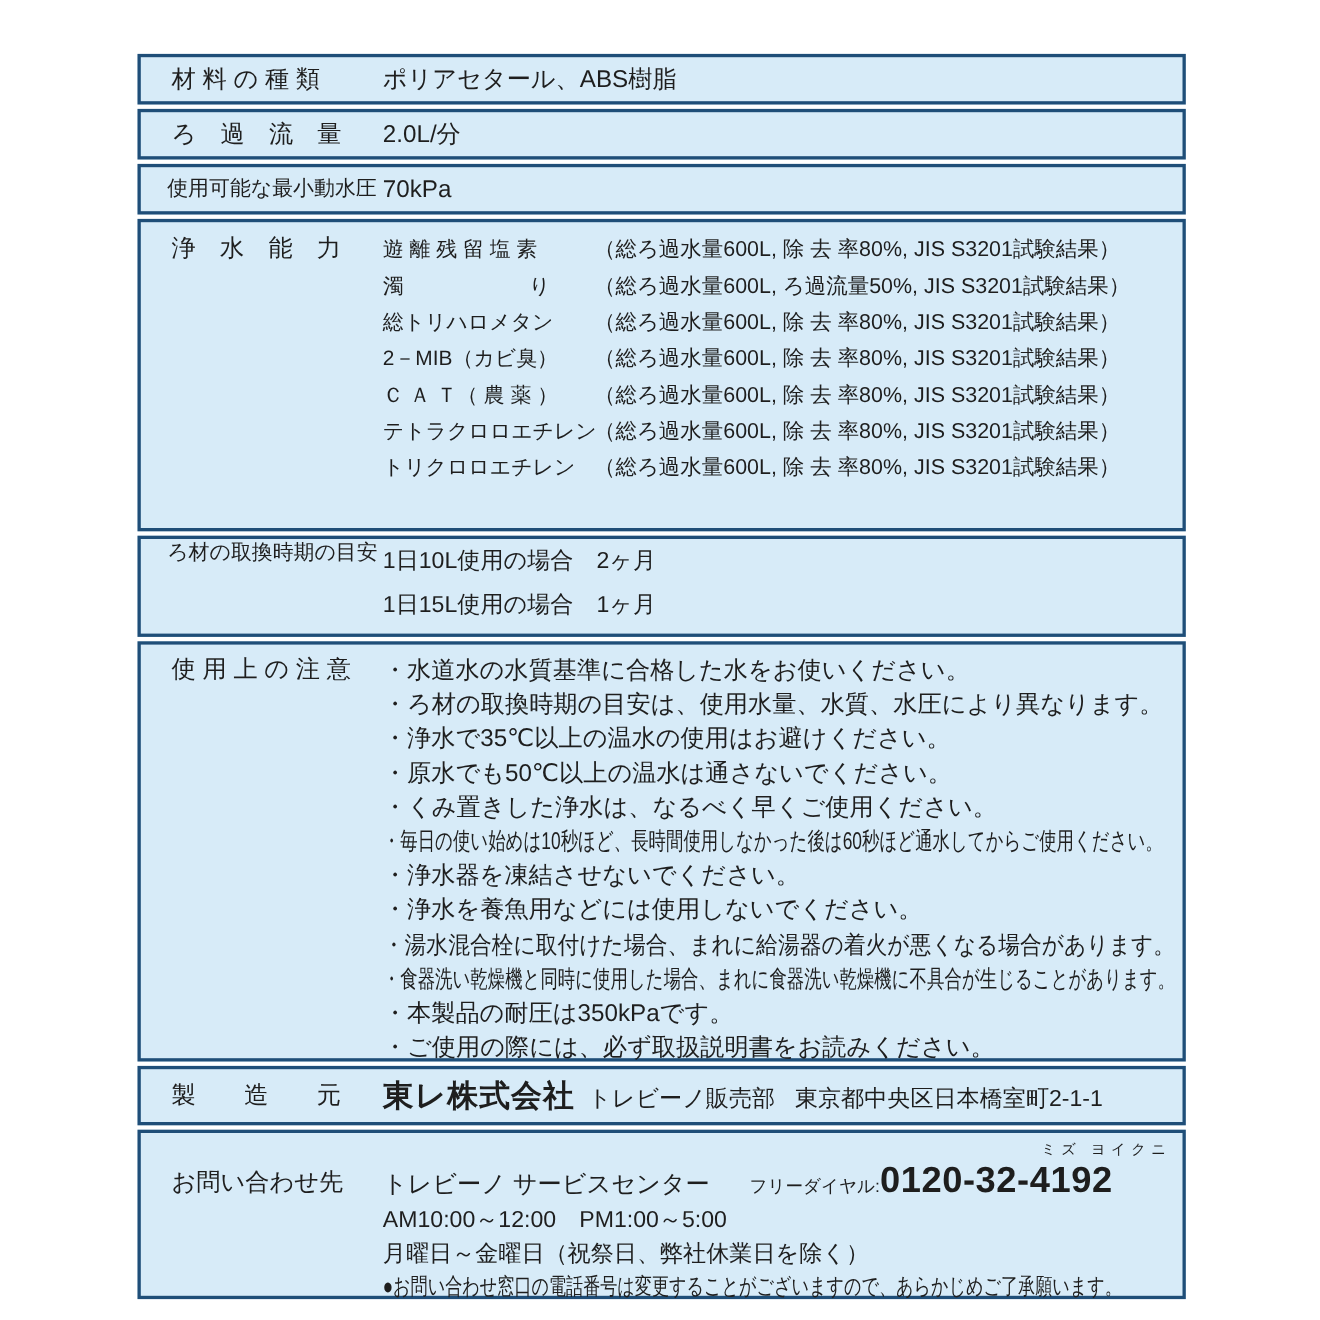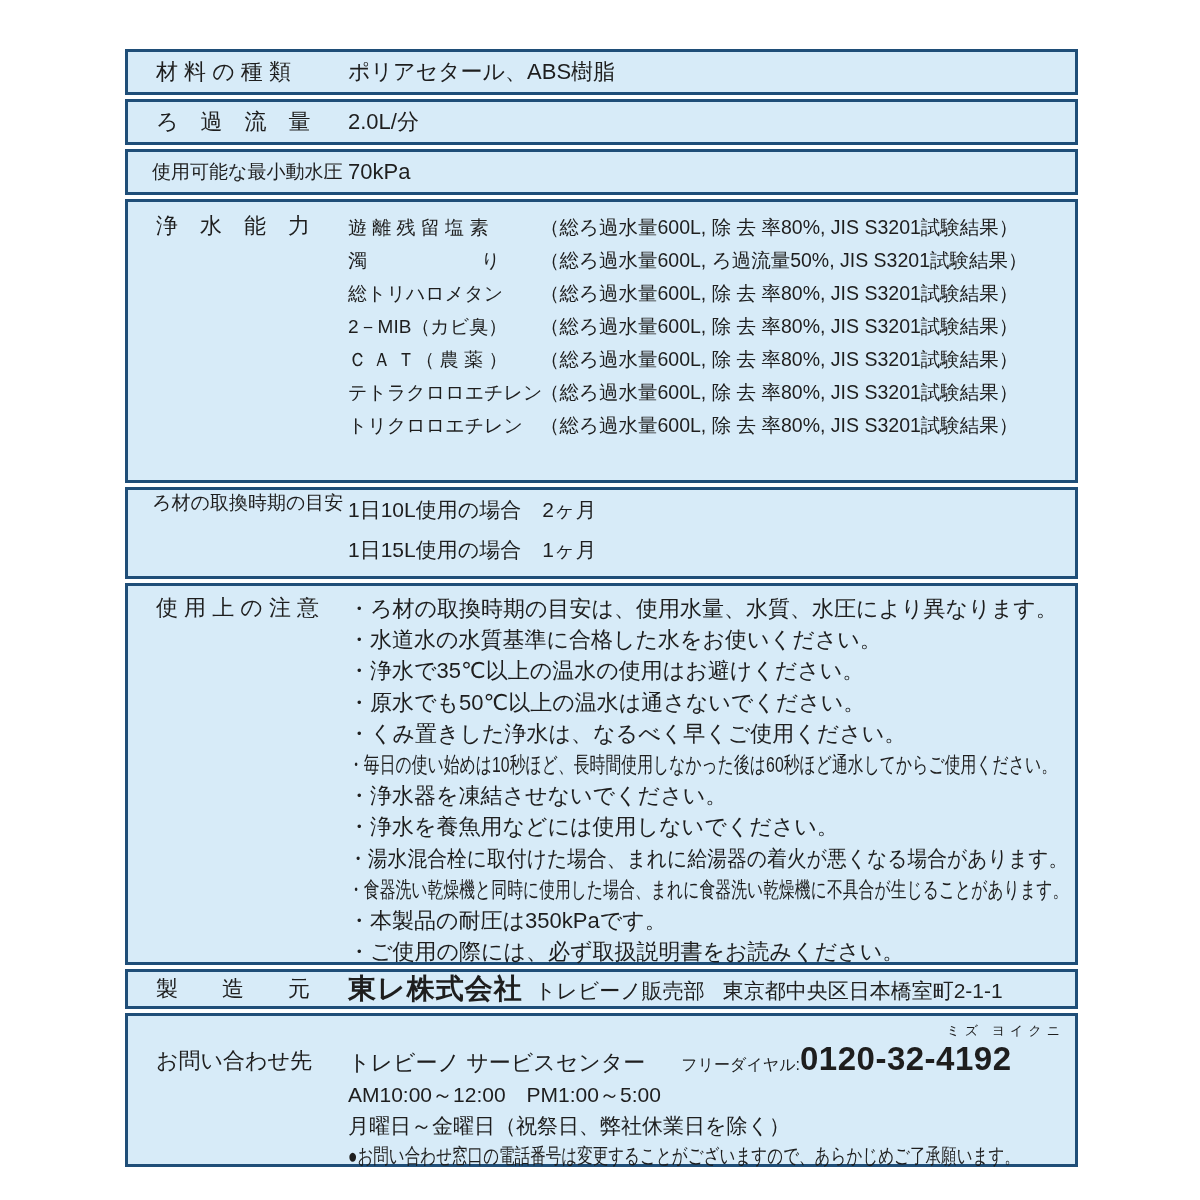--- a/index.html
+++ b/index.html
@@ -17,21 +17,21 @@
     background:#d7ebf8;
     border:3px solid #1f4e78;
     display:flex;
     align-items:center;
   }
   .row.top{align-items:flex-start;}
   .h46{height:46px;}
   .h244{height:284px;padding-top:9px;}
   .h92{height:92px;}
   .h382{height:382px;padding-top:7px;}
-  .h53{height:40px;align-items:center;}
+  .h53{height:54px;align-items:center;}
   .h154{height:154px;padding-top:6px;}
   .lbl{
     box-sizing:border-box;flex:0 0 220px;
     padding-left:28px;
     font-size:22px;line-height:1.35;
     white-space:pre;
   }
   .lbl.small{font-size:19px;padding-left:24px;}
   .val{flex:1;font-size:22px;line-height:1.35;min-width:0;}
   
@@ -98,22 +98,22 @@
     <div class="lbl small">ろ材の取換時期の目安</div>
     <div class="val">
       <div class="rline">1日10L使用の場合　2ヶ月</div>
       <div class="rline">1日15L使用の場合　1ヶ月</div>
     </div>
   </div>
 
   <div class="row top h382">
     <div class="lbl">使 用 上 の 注 意</div>
     <div class="val">
+      <div class="note">・水道水の水質基準に合格した水をお使いください。</div>
       <div class="note">・ろ材の取換時期の目安は、使用水量、水質、水圧により異なります。</div>
-      <div class="note">・水道水の水質基準に合格した水をお使いください。</div>
       <div class="note">・浄水で35℃以上の温水の使用はお避けください。</div>
       <div class="note">・原水でも50℃以上の温水は通さないでください。</div>
       <div class="note">・くみ置きした浄水は、なるべく早くご使用ください。</div>
       <div class="note cond">・毎日の使い始めは10秒ほど、長時間使用しなかった後は60秒ほど通水してからご使用ください。</div>
       <div class="note">・浄水器を凍結させないでください。</div>
       <div class="note">・浄水を養魚用などには使用しないでください。</div>
       <div class="note semi">・湯水混合栓に取付けた場合、まれに給湯器の着火が悪くなる場合があります。</div>
       <div class="note cond">・食器洗い乾燥機と同時に使用した場合、まれに食器洗い乾燥機に不具合が生じることがあります。</div>
       <div class="note">・本製品の耐圧は350kPaです。</div>
       <div class="note">・ご使用の際には、必ず取扱説明書をお読みください。</div>

